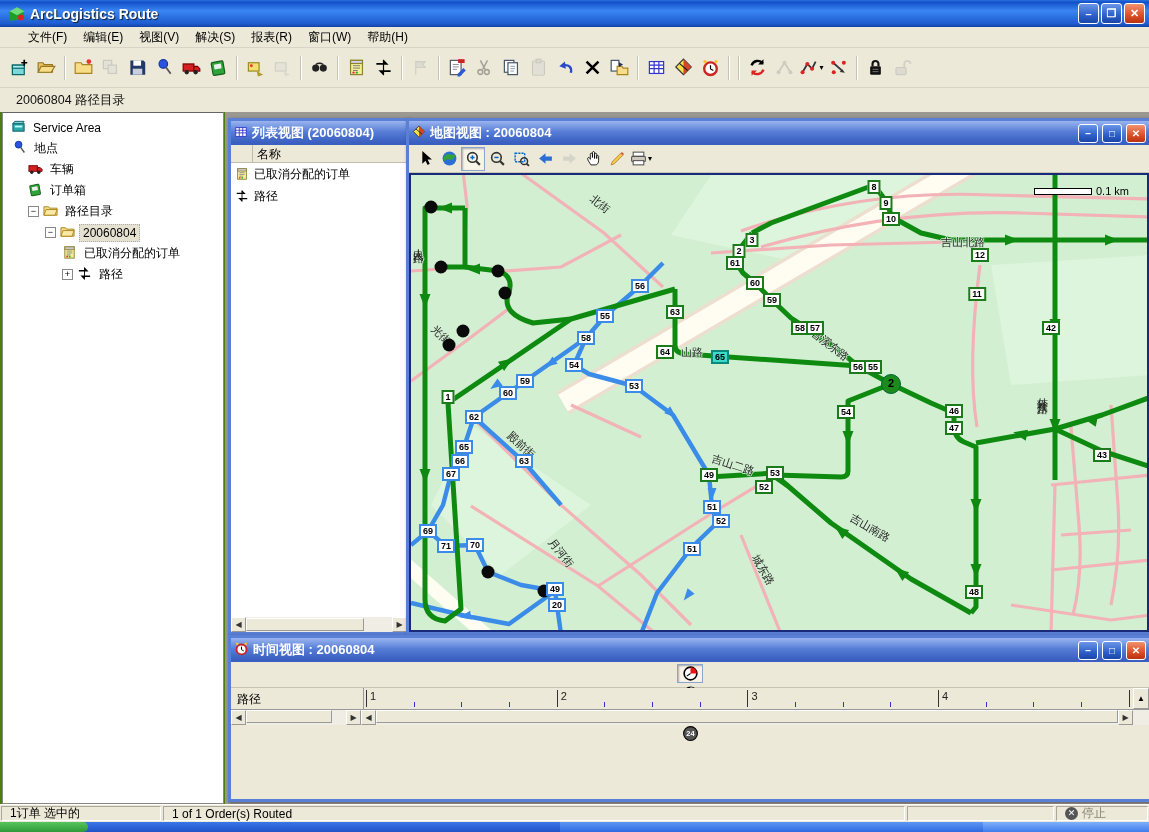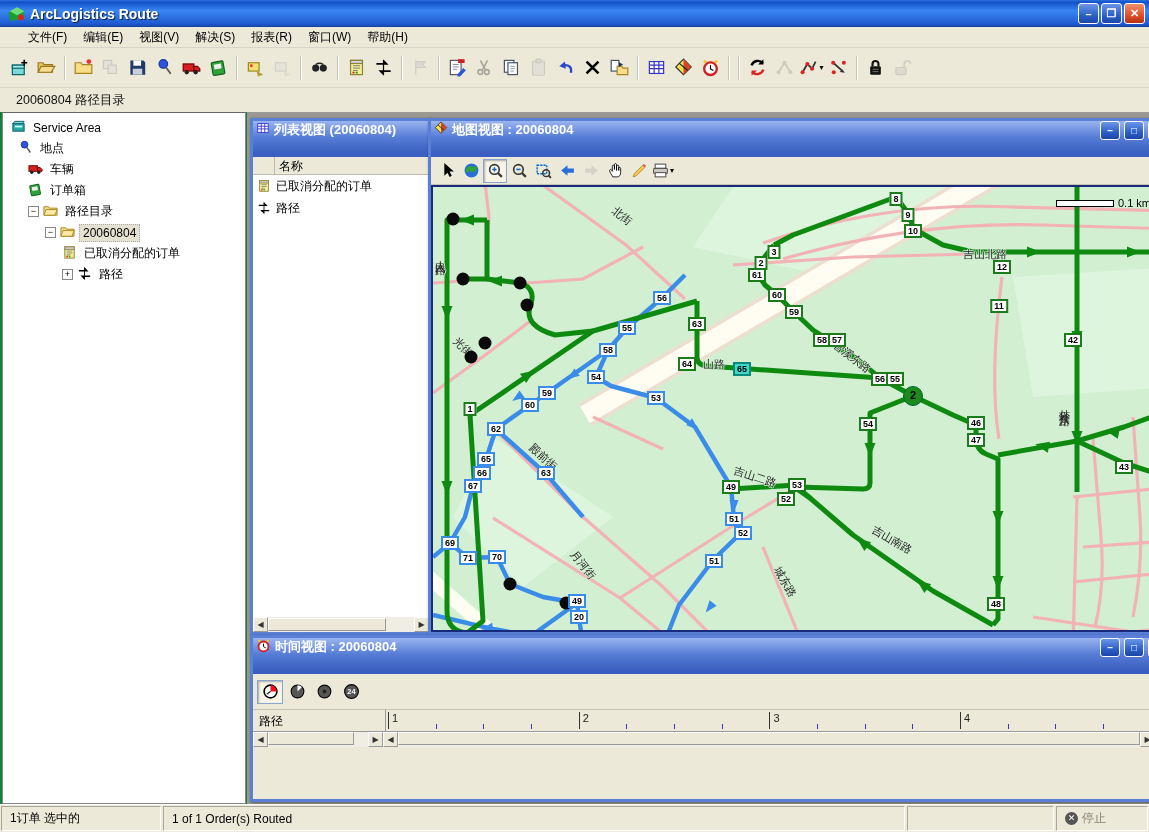--- a/index.html
+++ b/index.html
@@ -1,18 +1,18 @@
 <!DOCTYPE html>
 <html><head>
 <meta charset="utf-8">
 <style>
   html,body{margin:0;padding:0;background:#444;}
   *{box-sizing:border-box;}
   .win{position:relative;width:1149px;height:832px;overflow:hidden;
-       font-family:"Liberation Sans",sans-serif;font-size:12px;background:#15803d;}
+       font-family:"Liberation Sans",sans-serif;font-size:12px;background:#4d7c0f;}
   
   .titlebar{height:27px;display:flex;align-items:center;padding:0 4px;
     background:linear-gradient(180deg,#2b71e0 0%,#1250c8 8%,#3a86f3 40%,#1e5bd0 88%,#1443a0 100%);}
   .titlebar .ticon{width:18px;height:18px;margin:0 4px;}
   .titlebar .ttext{color:#fff;font-weight:bold;font-size:14px;text-shadow:1px 1px 1px #123;flex:1;}
   .capbtns{display:flex;gap:2px;}
   .capbtn{width:21px;height:21px;border:1px solid #fff;border-radius:3px;color:#fff;
     font-size:11px;font-weight:bold;display:flex;align-items:center;justify-content:center;
     background:linear-gradient(180deg,#6a96e8,#2d5fc8 60%,#1a46a8);}
   .capbtn.close{background:linear-gradient(180deg,#f0926f,#dd4e26 60%,#b83212);}
@@ -20,29 +20,29 @@
   .menubar{height:21px;background:#ece9d8;display:flex;align-items:center;border-bottom:1px solid #d8d4c8;padding-left:20px;}
   .menubar .mitem{padding:2px 8px;cursor:default;}
   .toolbar{height:40px;background:#ece9d8;display:flex;align-items:center;padding:2px 6px;border-bottom:1px solid #d8d4c8;}
   .tb{width:27px;height:27px;display:flex;align-items:center;justify-content:center;border:1px solid transparent;background:transparent;padding:0;}
   .tb.disabled{opacity:.38;filter:grayscale(1);}
   .tsep{width:2px;height:24px;margin:0 4px;border-left:1px solid #c8c4b4;border-right:1px solid #fff;}
   .caret{font-size:8px;margin-left:1px;}
   .pathbar{height:24px;display:flex;align-items:center;padding-left:16px;background:#ece9d8;font-size:12.5px;color:#111;}
   
   .main{display:flex;height:692px;}
-  .tree{width:244px;background:#fff;border:1px solid #888;border-top-color:#666;margin:0 1px 0 2px;padding:4px 0;overflow:hidden;}
+  .tree{width:222px;background:#fff;border:1px solid #888;border-top-color:#666;margin:0 1px 0 2px;padding:4px 0;overflow:hidden;}
   .trow{height:21px;display:flex;align-items:center;gap:4px;white-space:nowrap;}
   .texp{width:11px;height:11px;border:1px solid #888;background:#fff;font-size:9px;line-height:9px;
         display:flex;align-items:center;justify-content:center;flex:none;}
   .tlabel{padding:1px 3px;}
   .tlabel.sel{background:#e6e2d2;border:1px dotted #aaa;}
   .mdi{flex:1;position:relative;background:#9a9890;overflow:hidden;}
   .child{position:absolute;border:3px solid #5a7fd6;background:#ece9d8;box-shadow:1px 1px 3px rgba(0,0,0,.4);}
-  .ctitle{height:36px;display:flex;align-items:flex-start;padding:0 3px;gap:4px;
+  .ctitle{height:24px;display:flex;align-items:center;padding:0 3px;gap:4px;
     background:linear-gradient(180deg,#9ab4ef,#567dd6 45%,#3a5fc0 90%);color:#fff;font-weight:bold;font-size:13px;}
   .ctitle .ttxt{flex:1;white-space:nowrap;overflow:hidden;}
   .ccap{width:20px;height:19px;border:1px solid #fff;border-radius:3px;color:#fff;font-size:10px;font-weight:bold;
     display:flex;align-items:center;justify-content:center;background:linear-gradient(180deg,#6a96e8,#2d5fc8 60%,#1a46a8);flex:none;}
   .ccap.close{background:linear-gradient(180deg,#f0926f,#dd4e26 60%,#b83212);}
   
   .list-win{left:3px;top:6px;width:182px;height:517px;z-index:1;display:flex;flex-direction:column;}
   .list-body{flex:1;background:#fff;display:flex;flex-direction:column;}
   .lhead{display:flex;height:18px;background:#ece9d8;border-bottom:1px solid #c0bcac;}
   .lhead .c0{width:22px;border-right:1px solid #c0bcac;}
@@ -67,42 +67,42 @@
   .mk.k{background:#1d8a1d;border:1.5px solid #063;border-radius:50%;width:20px;height:20px;min-width:20px;
         color:#000;font-size:11px;line-height:17px;padding:0;}
   .dot{position:absolute;width:13px;height:13px;border-radius:50%;background:#0a0a0a;transform:translate(-50%,-50%);z-index:3;}
   .street{position:absolute;transform:translate(-50%,-50%);font-size:11px;color:#222;white-space:nowrap;z-index:2;
      text-shadow:1px 0 #d2efd2,-1px 0 #d2efd2,0 1px #d2efd2,0 -1px #d2efd2;}
   .street.v{writing-mode:vertical-rl;letter-spacing:2px;}
   .scalebar{position:absolute;right:18px;top:10px;display:flex;align-items:center;gap:4px;z-index:5;font-size:11px;color:#000;}
   .scalebar .bar{width:58px;height:7px;border:1px solid #000;background:#fff;}
   
   .time-win{left:3px;top:523px;width:924px;height:167px;z-index:3;display:flex;flex-direction:column;}
-  .timetools{height:36px;background:#ece9d8;display:flex;align-items:center;padding:2px 4px;gap:1px;border-bottom:1px solid #c8c4b4;}
+  .timetools{height:26px;background:#ece9d8;display:flex;align-items:center;padding:2px 4px;gap:1px;border-bottom:1px solid #c8c4b4;flex-direction:column;}
   .tt{width:26px;height:24px;display:flex;align-items:center;justify-content:center;border:1px solid transparent;background:transparent;padding:0;}
   .tt.active{border:1px solid #8aa6d0;background:#f8f5e6;box-shadow:inset 1px 1px 2px #aaa;}
   .thead{height:22px;display:flex;background:#ece9d8;border-bottom:1px solid #999;}
   .thead .hcol{width:133px;border-right:1px solid #999;padding:3px 6px;font-size:12px;}
   .ruler{position:relative;flex:1;overflow:hidden;}
   .ruler .maj{position:absolute;top:2px;width:1px;height:17px;background:#333;}
   .ruler .majlab{position:absolute;top:2px;font-size:11px;color:#222;}
   .ruler .min{position:absolute;bottom:2px;width:1px;height:5px;background:#33c;}
   .vbtn{width:16px;height:100%;background:#ece9d8;border:1px solid #fff;border-right-color:#999;border-bottom-color:#999;
         font-size:8px;display:flex;align-items:center;justify-content:center;flex:none;}
   .trows{position:relative;flex:1;background:#fff;overflow:hidden;}
   .trow2{height:28px;display:flex;align-items:center;}
   .trow2 .rlab{width:133px;padding-left:8px;font-size:12px;color:#222;}
   .barwrap{position:relative;flex:1;height:100%;}
   .gbar{position:absolute;top:8px;height:12px;background:linear-gradient(180deg,#17a317,#0a7a0a 60%,#085c08);border:1px solid #032;}
   .gcap{position:absolute;top:1px;height:26px;width:7px;background:#0a7a0a;border:1px solid #021;}
   .tmarker{position:absolute;width:8px;height:13px;background:#1a3a8a;border:1px solid #0a1a4a;}
   .vscroll{position:absolute;right:0;top:0;bottom:0;width:16px;background:#f0eee4;display:flex;flex-direction:column;justify-content:space-between;}
   .timefoot{height:15px;display:flex;background:#f0eee4;}
   
-  .statusbar{height:28px;display:flex;background:#ece9d8;border-top:1px solid #fff;font-size:12px;}
+  .statusbar{height:18px;display:flex;background:#ece9d8;border-top:1px solid #fff;font-size:12px;}
   .sseg{border:1px solid;border-color:#aca899 #fff #fff #aca899;margin:1px;padding:0 8px;display:flex;align-items:center;white-space:nowrap;}
   .stopico{width:13px;height:13px;border-radius:50%;background:#555;color:#fff;font-size:9px;line-height:13px;text-align:center;margin-right:4px;}
   .stoptxt{color:#8a8678;}
   .taskbar{height:10px;background:linear-gradient(180deg,#3a77e8,#1f53c8);position:relative;}
   .startsliver{position:absolute;left:0;top:0;width:88px;height:10px;border-radius:0 6px 6px 0;
      background:linear-gradient(180deg,#57c45e,#2e9a38);}
   .tbseg{position:absolute;top:0;height:10px;background:linear-gradient(180deg,#5d96f5,#2f6ae0);}
 </style>
 </head>
 <body>
@@ -362,21 +362,21 @@
 
     <div class="tree" id="tree">
         <div class="trow" style="padding-left: 8px;">
           <span><svg width="15" height="15" viewBox="0 0 16 16">
               <rect x="2" y="5" width="12" height="8" fill="#2aa8a8" stroke="#0a5a66"></rect>
               <path d="M2 5l2-2.5h10L12 5z" fill="#7fd8d8" stroke="#0a5a66"></path>
               <rect x="4" y="7" width="8" height="2" fill="#bff"></rect>
             </svg></span>
           <span class="tlabel">Service Area</span>
         </div>
-        <div class="trow" style="padding-left: 15px;">
+        <div class="trow" style="padding-left: 9px;">
           <span><svg width="15" height="15" viewBox="0 0 16 16">
               <circle cx="7" cy="5" r="3.6" fill="#2b52e0" stroke="#123a9a"></circle>
               <path d="M9.2 7.8l4 5.5" stroke="#555" stroke-width="1.5"></path>
             </svg></span>
           <span class="tlabel">地点</span>
         </div>
         <div class="trow" style="padding-left: 25px;">
           <span><svg width="15" height="15" viewBox="0 0 16 16">
               <rect x="1" y="5" width="9" height="6" fill="#d42020" stroke="#700"></rect>
               <path d="M10 7h3l2 2v2h-5z" fill="#d42020" stroke="#700"></path>

